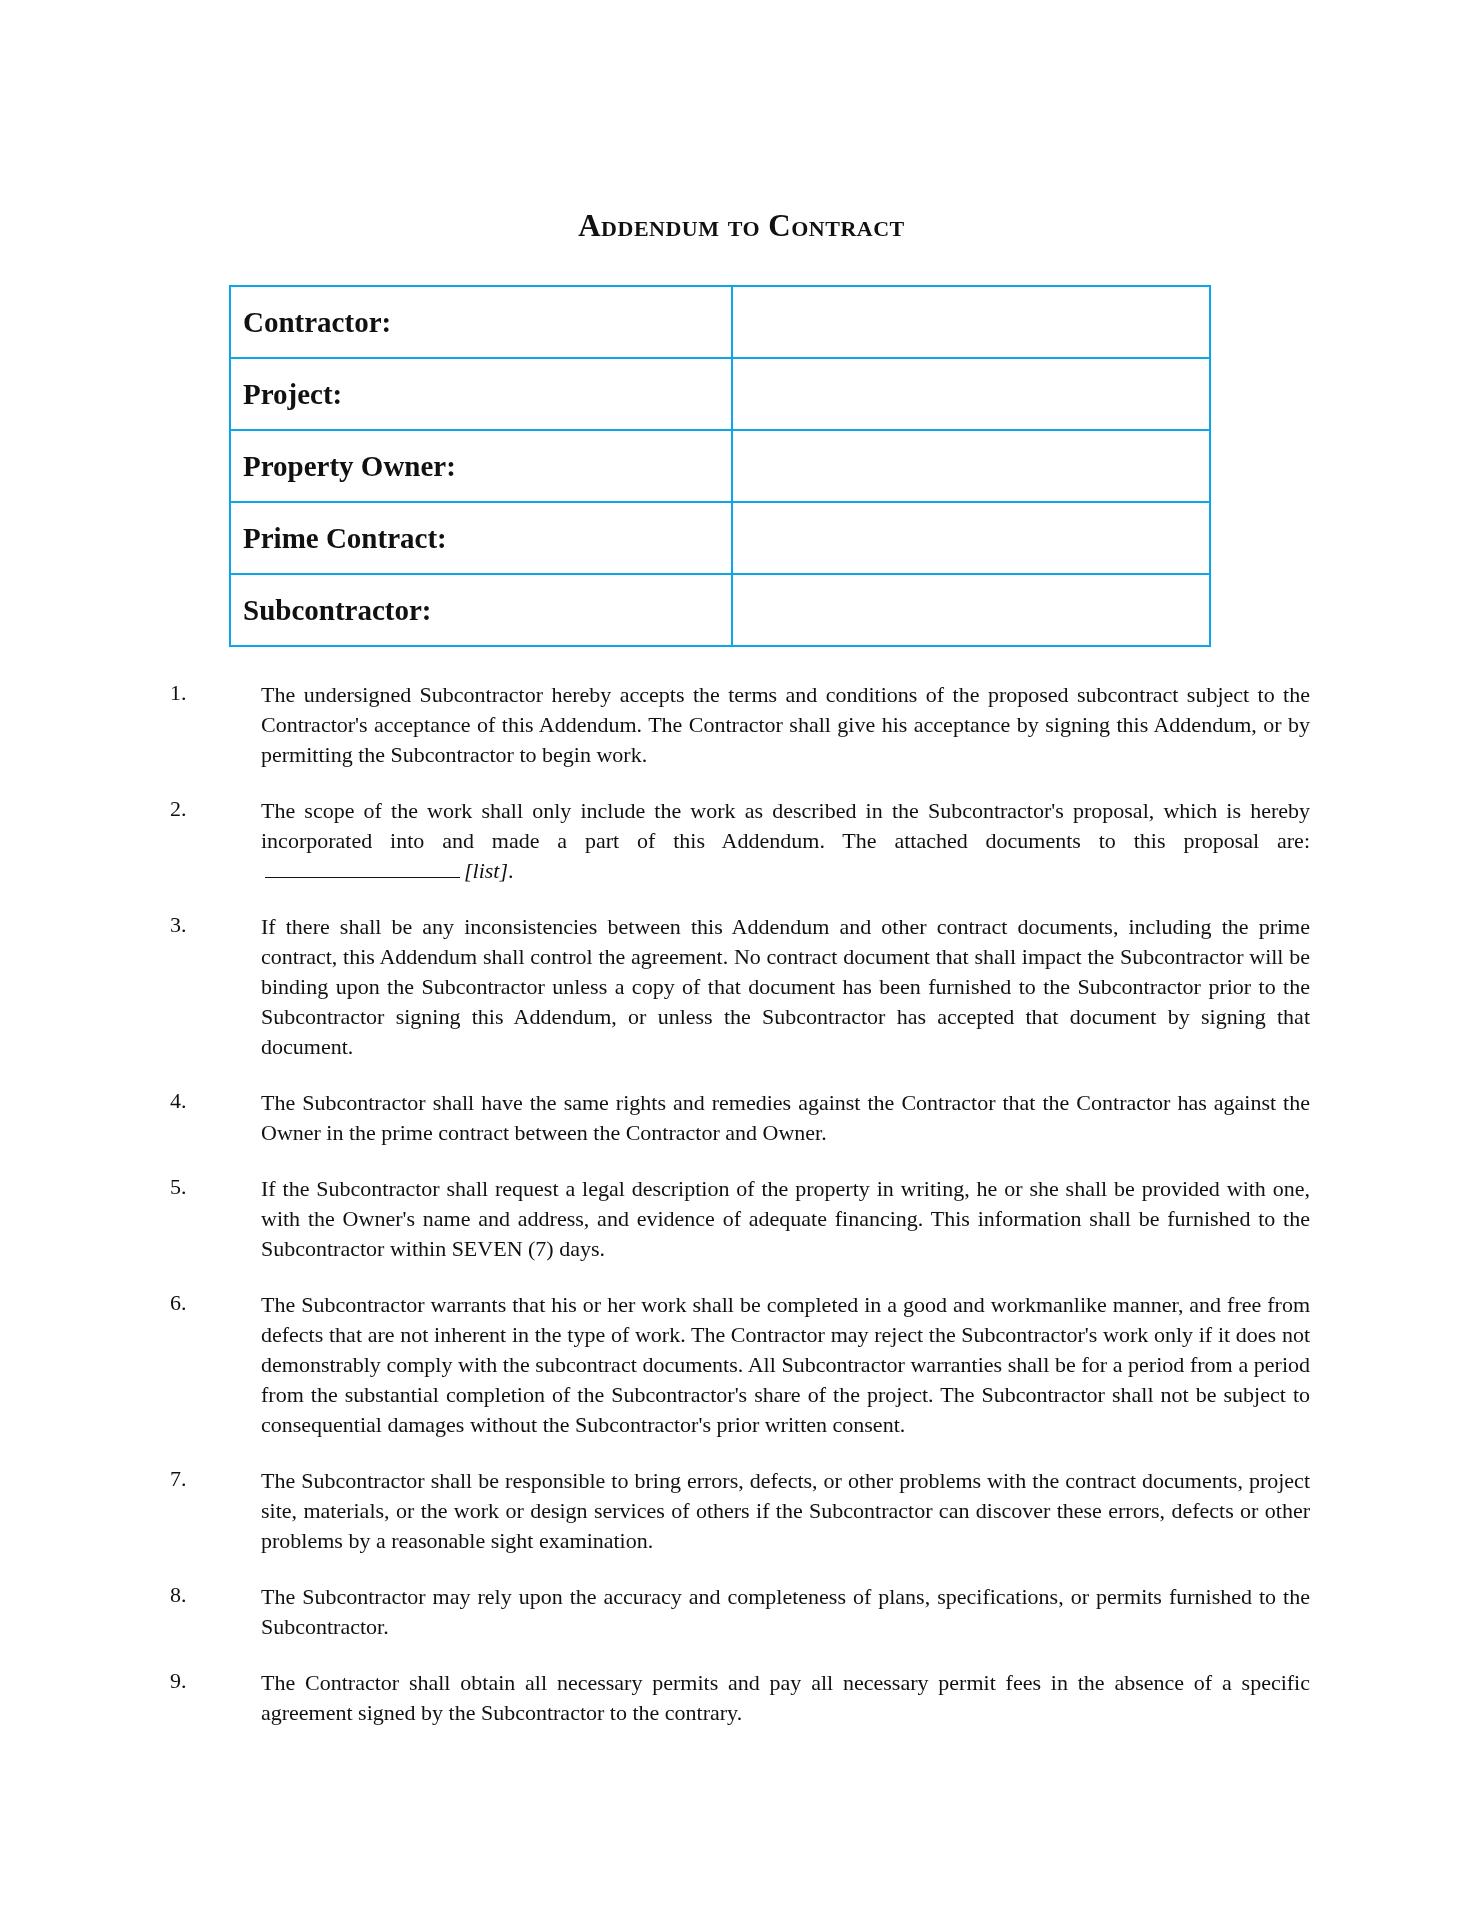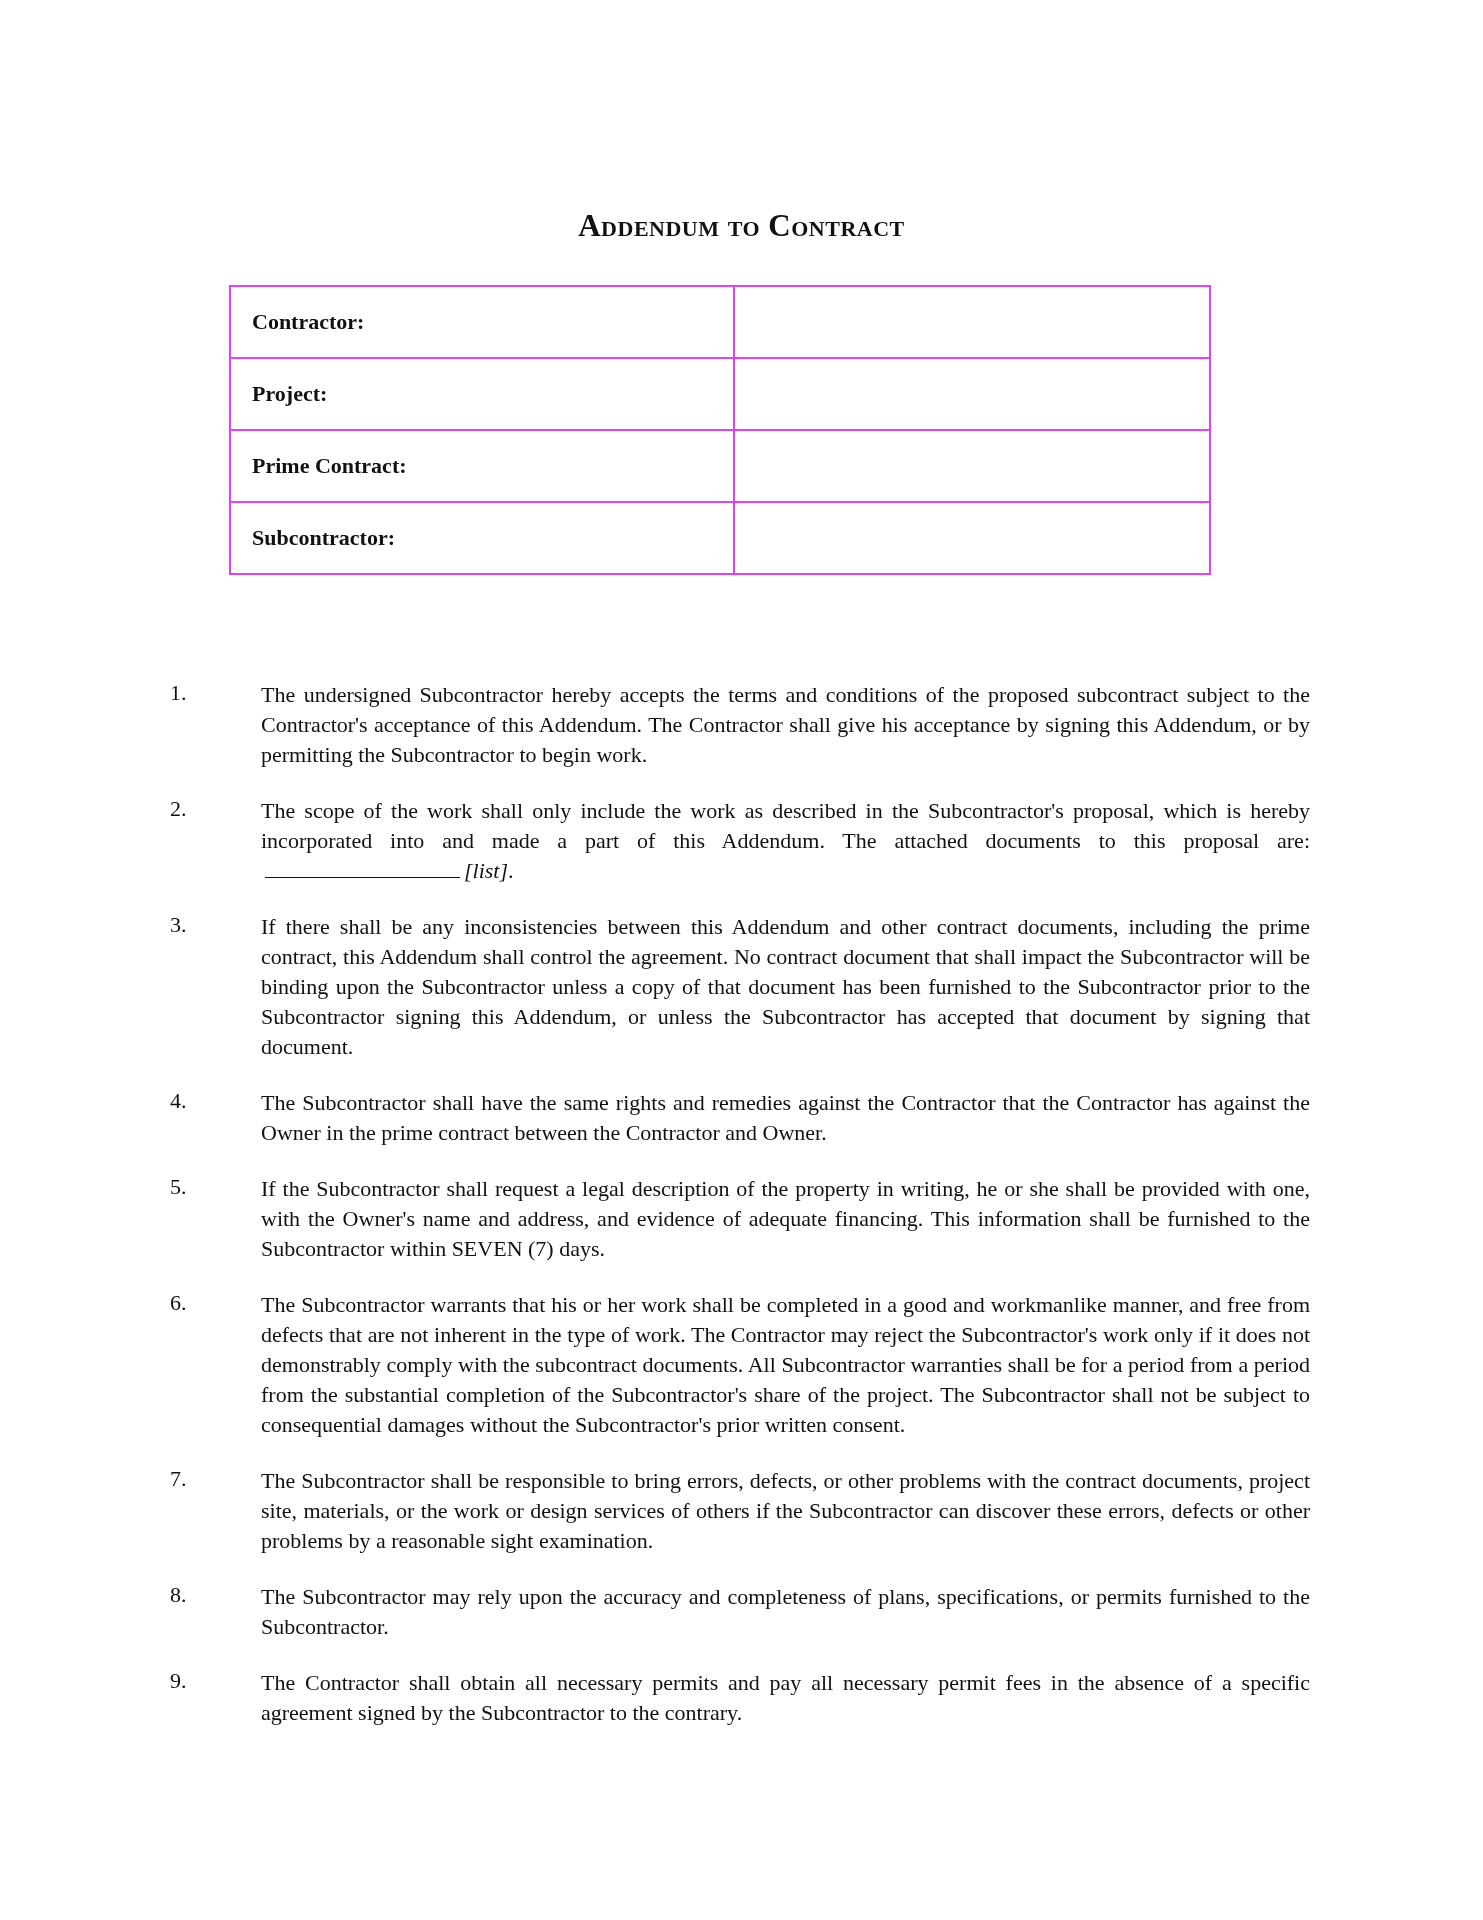--- a/index.html
+++ b/index.html
@@ -3,22 +3,22 @@
 <meta charset="utf-8">
 <style>
   html, body { margin: 0; padding: 0; background: #ffffff; }
   body { width: 1483px; height: 1920px; position: relative; overflow: hidden;
          font-family: "Liberation Serif", "DejaVu Serif", serif; color: #111111; }
   .title { position: absolute; top: 208px; left: 0; width: 1483px; text-align: center;
            font-size: 31px; font-weight: bold; font-variant: small-caps; letter-spacing: 0.5px;
            font-family: "Liberation Serif", serif; }
   table.info { position: absolute; left: 229px; top: 285px; width: 982px;
                border-collapse: collapse; }
-  table.info td { border: 2px solid #d946ef; height: 70px; padding: 0 21px;
-                  font-size: 22px; font-weight: bold; vertical-align: middle; }
+  table.info td { border: 2px solid #0ea5e9; height: 70px; padding: 0 12px;
+                  font-size: 29px; font-weight: bold; vertical-align: middle; }
   table.info td.label { width: 487px; }
   table.info td.value { width: 470px; }
   .clauses { position: absolute; left: 170px; top: 680px; width: 1140px; }
   .clause { display: flex; margin-bottom: 26px; }
   .num { width: 91px; flex: none; font-size: 22px; line-height: 26.5px; }
   .text { width: 1049px; font-size: 22px; line-height: 30px; text-align: justify; }
   .blank { display: inline-block; width: 195px; border-bottom: 1.5px solid #111; height: 18px; vertical-align: baseline; margin: 0 4px; }
   .italic { font-style: italic; }
 </style>
 </head>
@@ -27,20 +27,24 @@
 <div class="title">Addendum to Contract</div>
 
 <table class="info">
   <tbody>
       <tr>
     <td class="label">Contractor:</td>
     <td class="value"></td>
   </tr>
   <tr>
     <td class="label">Project:</td>
+    <td class="value"></td>
+  </tr>
+  <tr>
+    <td class="label">Property Owner:</td>
     <td class="value"></td>
   </tr>
   <tr>
     <td class="label">Prime Contract:</td>
     <td class="value"></td>
   </tr>
   <tr>
     <td class="label">Subcontractor:</td>
     <td class="value"></td>
   </tr>

